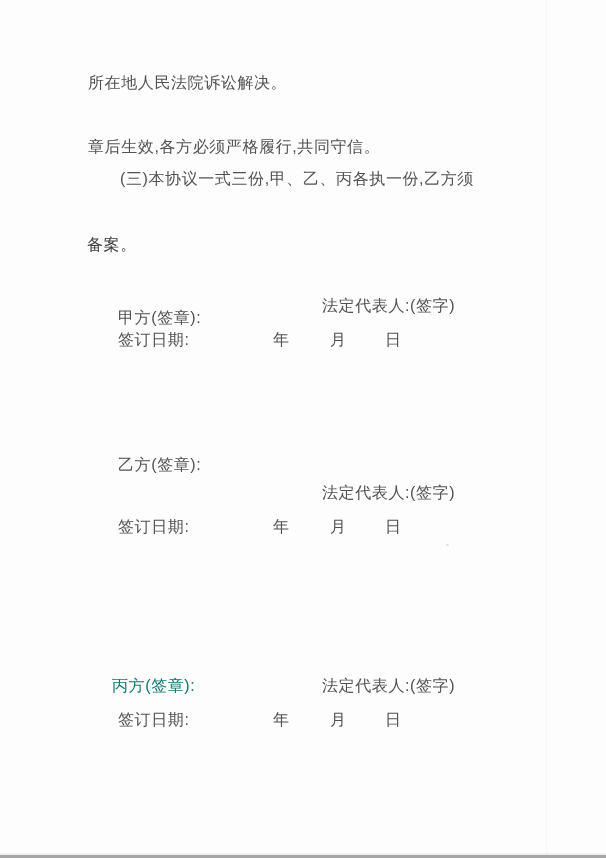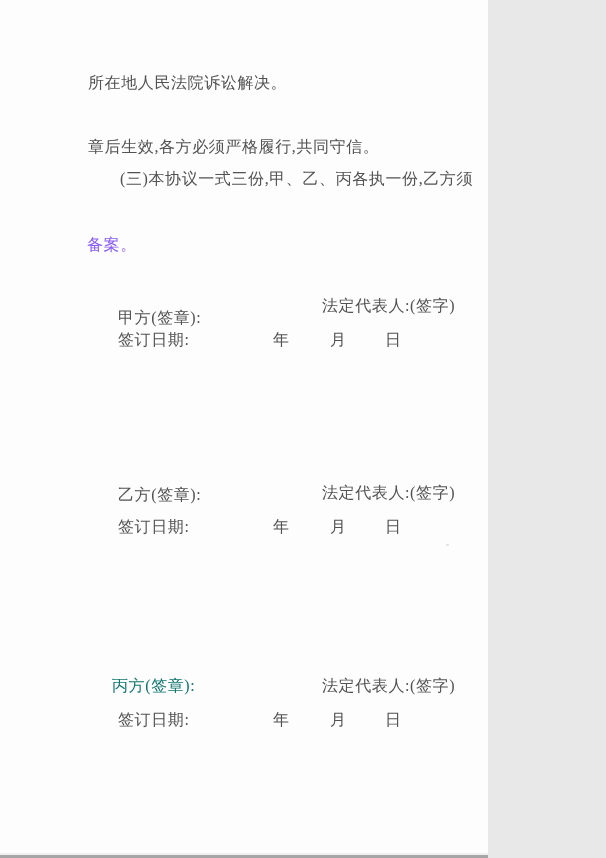--- a/index.html
+++ b/index.html
@@ -2,25 +2,25 @@
 <html><head>
 <meta charset="utf-8">
 <style>
   html, body {
     margin: 0;
     padding: 0;
     background: #e8e8e8;
   }
   .page {
     position: relative;
-    width: 488px;
+    width: 606px;
     height: 858px;
     background: #fdfdfd;
     overflow: hidden;
-    font-family: Liberation Serif, serif;
+    font-family: Liberation Sans, sans-serif;
   }
   .t {
     position: absolute;
     font-size: 16px;
     line-height: 18px;
     letter-spacing: 0.6px;
     color: #525252;
     white-space: nowrap;
   }
   
@@ -61,33 +61,33 @@
   }
 </style>
 </head>
 <body>
 
 <div class="page" style="background: rgb(253, 253, 253);">
 
   <div class="t" style="left: 88px; top: 74px; color: rgb(82, 82, 82);">所在地人民法院诉讼解决。</div>
   <div class="t" style="left: 120px; top: 170px; color: rgb(82, 82, 82);">(三)本协议一式三份,甲、乙、丙各执一份,乙方须</div>
   <div class="t" style="left: 88px; top: 138px; color: rgb(82, 82, 82);">章后生效,各方必须严格履行,共同守信。</div>
-  <div class="t" style="left: 87px; top: 236px; color: #8b5cf6;">备案。</div>
+  <div class="t" style="left: 87px; top: 236px; color: #404040;">备案。</div>
 
   <div>
     <div class="t" style="left: 118px; top: 309px; color: rgb(82, 82, 82);">甲方(签章):</div>
     <div class="t" style="left: 322px; top: 297px; color: rgb(82, 82, 82);">法定代表人:(签字)</div>
     <div class="t" style="left: 118px; top: 331px; color: rgb(82, 82, 82);">签订日期:</div>
     <div class="t" style="left: 273px; top: 331px; color: rgb(82, 82, 82);">年</div>
     <div class="t" style="left: 330px; top: 331px; color: rgb(82, 82, 82);">月</div>
     <div class="t" style="left: 385px; top: 331px; color: rgb(82, 82, 82);">日</div>
   </div>
 
   <div>
-    <div class="t" style="left: 118px; top: 486px; color: rgb(82, 82, 82);">乙方(签章):</div>
+    <div class="t" style="left: 118px; top: 456px; color: rgb(82, 82, 82);">乙方(签章):</div>
     <div class="t" style="left: 322px; top: 484px; color: rgb(82, 82, 82);">法定代表人:(签字)</div>
     <div class="t" style="left: 118px; top: 518px; color: rgb(82, 82, 82);">签订日期:</div>
     <div class="t" style="left: 273px; top: 518px; color: rgb(82, 82, 82);">年</div>
     <div class="t" style="left: 330px; top: 518px; color: rgb(82, 82, 82);">月</div>
     <div class="t" style="left: 385px; top: 518px; color: rgb(82, 82, 82);">日</div>
   </div>
 
   <div>
     <div class="t" style="left: 112px; top: 677px; color: #0f766e;">丙方(签章):</div>
     <div class="t" style="left: 322px; top: 677px; color: rgb(82, 82, 82);">法定代表人:(签字)</div>

